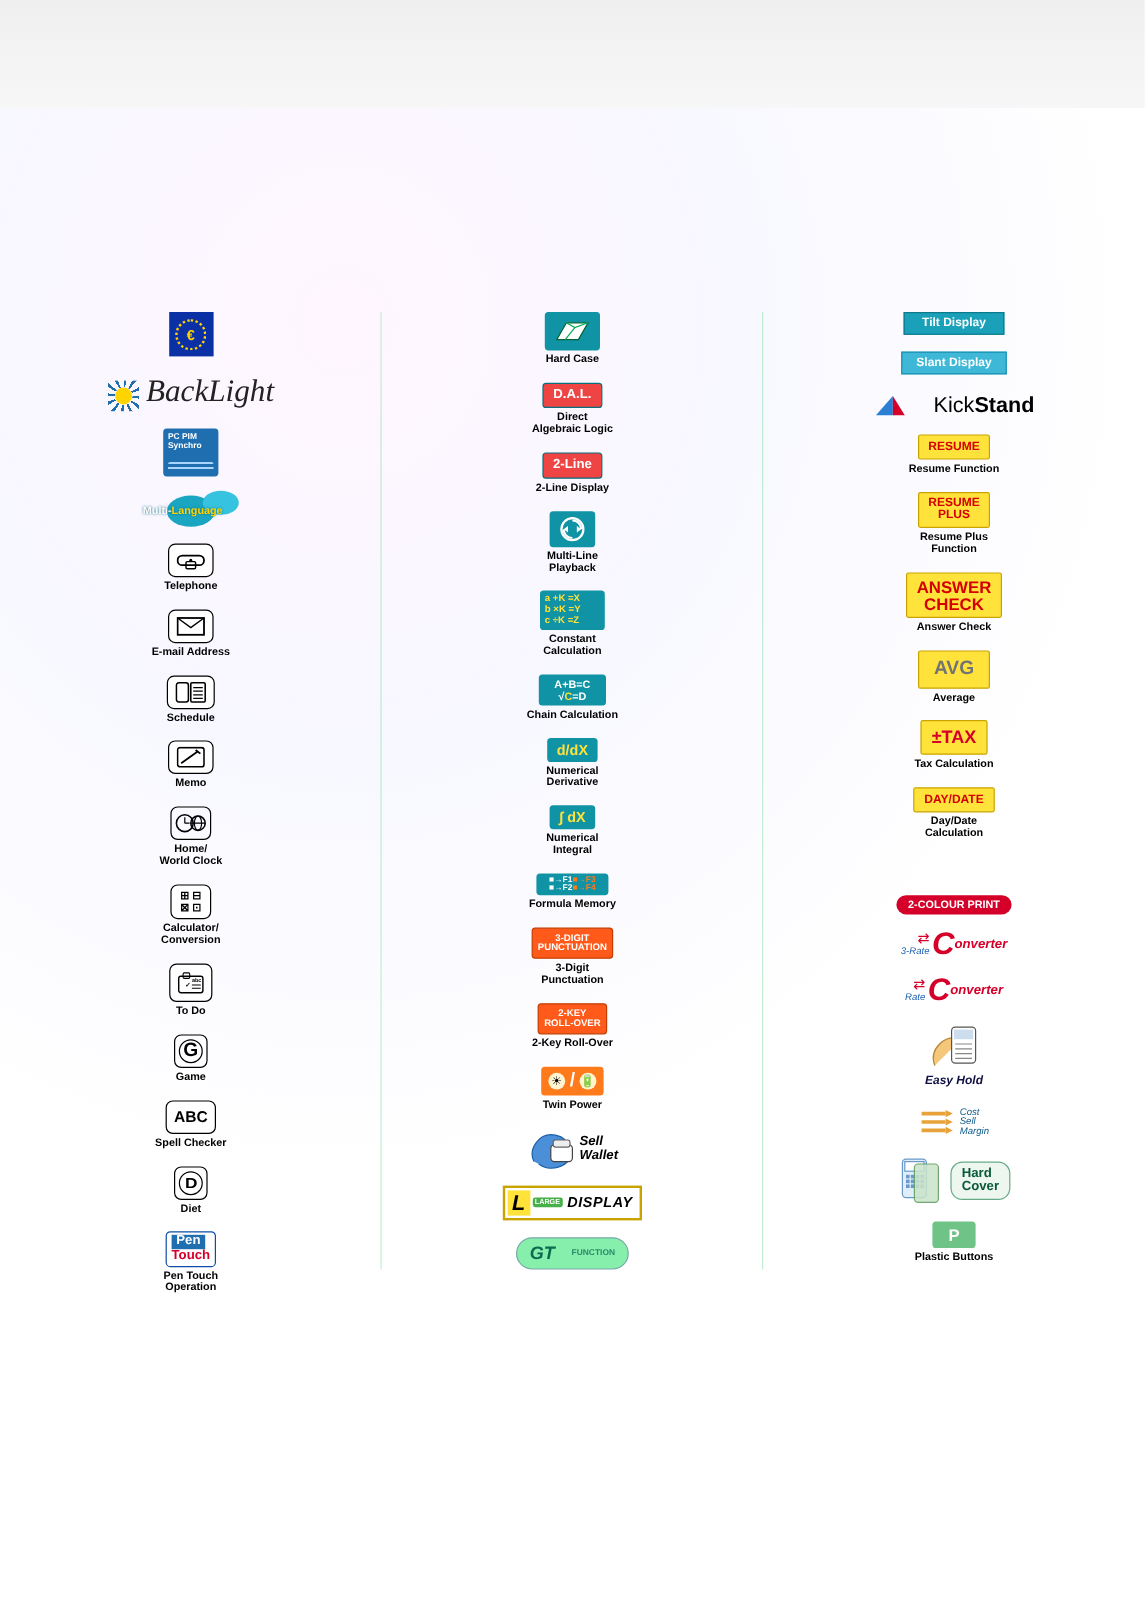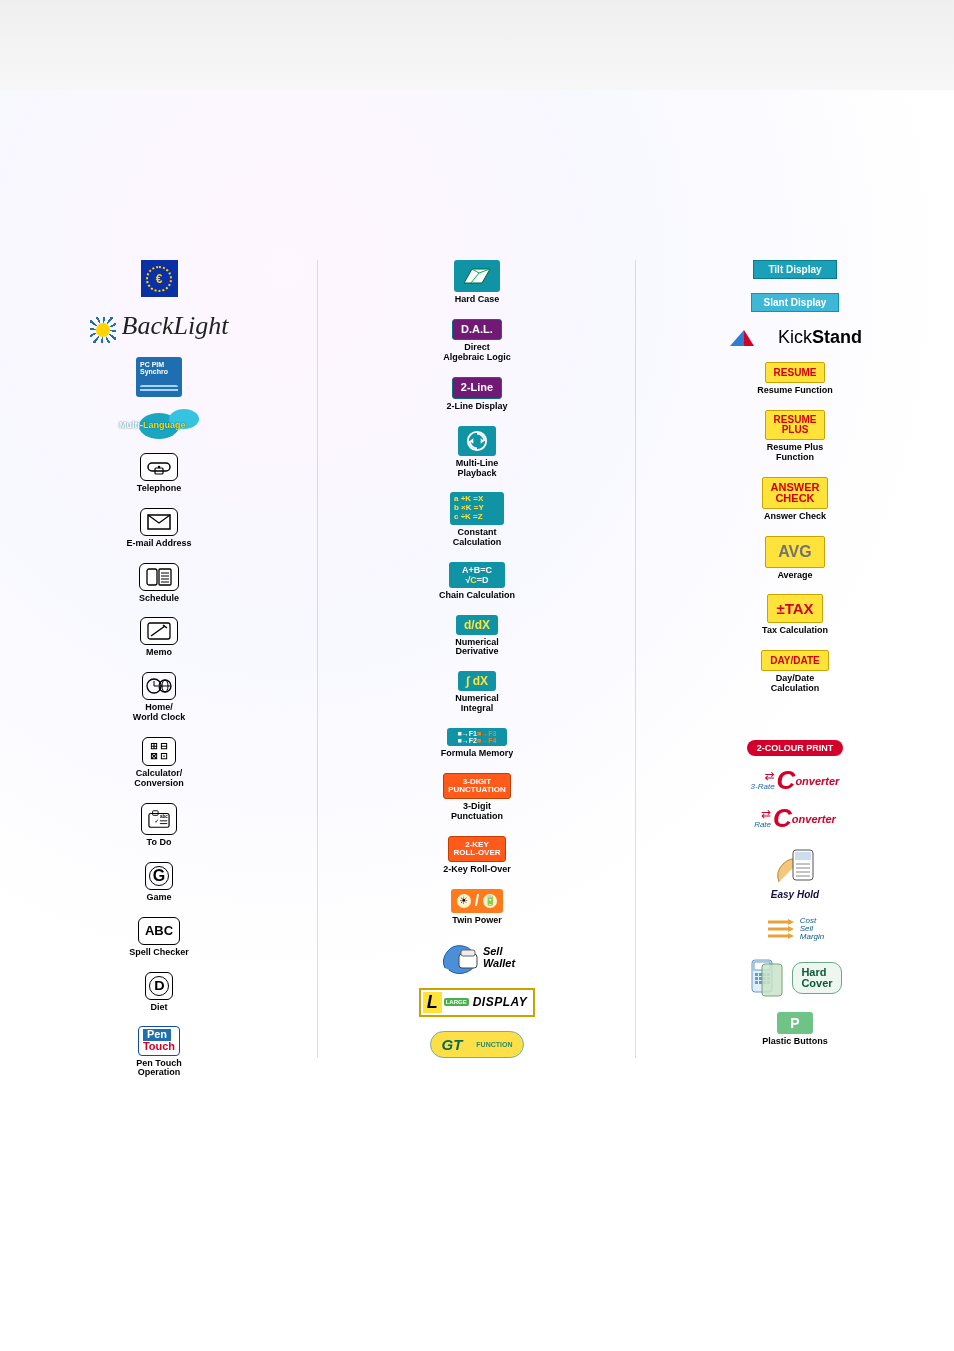--- a/index.html
+++ b/index.html
@@ -52,41 +52,41 @@
   .diet-inner{ border:1.5px solid #000; border-radius:50%; width:20px; height:20px; display:flex; align-items:center; justify-content:center; font-weight:900; font-size:12px;}
   .diet-inner span{ transform:scaleX(1.2);}
 
   .pentouch { border:1.5px solid #0b4da8; border-radius:4px; padding:2px 4px; background:#fff;}
   .pentouch div{ font-size:11px; font-weight:800; color:#d4002a; line-height:1.05;}
   .pentouch .pen{ background:#1f6fb0; color:#fff; padding:0 4px; display:inline-block;}
 
   
   .hardcase{ width:46px;height:32px; background:#0f93a5; border-radius:3px; display:flex; align-items:center; justify-content:center;}
   .hardcase svg{width:30px;height:22px;}
-  .teal-box{ background:#701a75; color:#fff; font-weight:800; font-size:11px; border-radius:3px; padding:4px 8px; border:1px solid #07707d; text-align:center; line-height:1.05;}
+  .teal-box{ background:#ef4444; color:#fff; font-weight:800; font-size:11px; border-radius:3px; padding:4px 8px; border:1px solid #07707d; text-align:center; line-height:1.05;}
   .playback-ico{ width:38px; height:30px; background:#0f93a5; border-radius:3px; display:flex; align-items:center; justify-content:center; color:#fff;}
   .playback-ico svg{width:22px;height:22px;}
   .const-calc{ width:54px; background:#0f93a5; color:#ffe23a; font-size:8px; font-weight:800; border-radius:3px; padding:3px 4px; line-height:1.1; text-align:left;}
   .chain{ width:56px; background:#0f93a5; border-radius:3px; padding:3px 4px; color:#fff; font-size:9px; font-weight:800; text-align:center;}
   .chain .y{color:#ffe23a;}
   .int-box{ background:#0f93a5; color:#ffe23a; font-weight:800; padding:3px 8px; border-radius:3px; font-size:12px;}
   .fmem{ width:60px; background:#0f93a5; border-radius:3px; padding:2px 4px; text-align:center;}
   .fmem .l{ font-size:7px; color:#fff; font-weight:700;}
   .fmem .l .r{color:#ff7a1a;}
   .orange-box{ background:#ff5a1a; color:#fff; font-weight:900; font-size:8px; padding:4px 4px; border-radius:3px; border:1px solid #c43d00; text-align:center; line-height:1;}
   .twin{ background:#ff7a1a; border-radius:3px; padding:3px 6px; display:flex; align-items:center; gap:4px;}
   .twin .sun,.twin .bat{ width:14px;height:14px; border-radius:50%; background:#fff3d0; display:flex;align-items:center;justify-content:center; font-size:10px;}
   .wallet{ display:flex; align-items:center; gap:2px;}
   .wallet svg{width:42px;height:34px;}
   .wallet .w{ font-size:11px; font-weight:800; font-style:italic;}
   .ldisp{ border:2px solid #c9a400; background:#fff; display:inline-flex; align-items:center; gap:2px; padding:2px 6px 2px 2px;}
   .ldisp .L{ background:#ffe23a; color:#000; font-weight:900; font-size:18px; font-style:italic; padding:0 4px;}
   .ldisp .rest{ font-weight:900; font-size:12px; letter-spacing:.5px; font-style:italic;}
   .ldisp .large{ font-size:6px; background:#47b04a; color:#fff; padding:1px 2px; border-radius:2px; margin-right:2px; font-style:normal; font-weight:700;}
-  .gt{ border:1px solid #7aa; border-radius:18px; padding:4px 10px; background:#fde047; display:flex; align-items:center; gap:14px;}
+  .gt{ border:1px solid #7aa; border-radius:18px; padding:4px 10px; background:#86efac; display:flex; align-items:center; gap:14px;}
   .gt .g{ font-weight:900; font-size:15px; color:#0a6b50; font-style:italic;}
   .gt .fn{ font-size:7px; color:#2a8a6a; font-weight:700;}
 
   
   .kick{ display:flex; align-items:center; gap:22px;}
   .kick svg{width:28px;height:22px;}
   .kick .t{ font-size:18px;}
   .kick .t b{ font-weight:900;}
   .conv{ display:flex; align-items:flex-end; gap:2px;}
   .conv .lhs{ display:flex; flex-direction:column; align-items:flex-end; font-size:8px; font-style:italic; color:#1a5fb0; line-height:1; gap:1px;}
@@ -408,21 +408,21 @@
     </div>
 
     <div class="item">
       <div class="badge-yellow" style="white-space:pre-line; text-align:center; line-height:1;">RESUME
 PLUS</div>
       <div class="label">Resume Plus
 Function</div>
     </div>
 
     <div class="item">
-      <div class="badge-yellow" style="white-space:pre-line; text-align:center; line-height:1; font-size:11px;">ANSWER
+      <div class="badge-yellow" style="white-space:pre-line; text-align:center; line-height:1; font-size:14px;">ANSWER
 CHECK</div>
       <div class="label">Answer Check</div>
     </div>
 
     <div class="item">
       <div class="avg-box">AVG</div>
       <div class="label">Average</div>
     </div>
 
     <div class="item">

